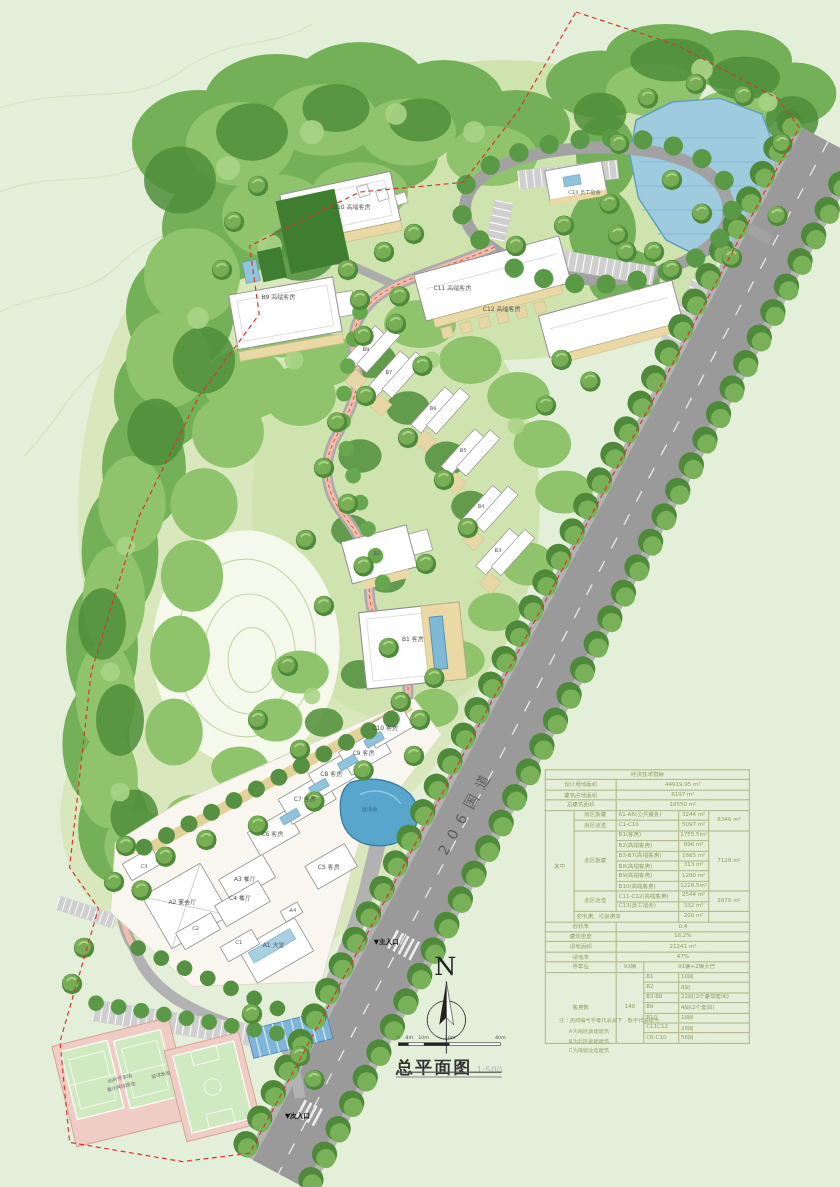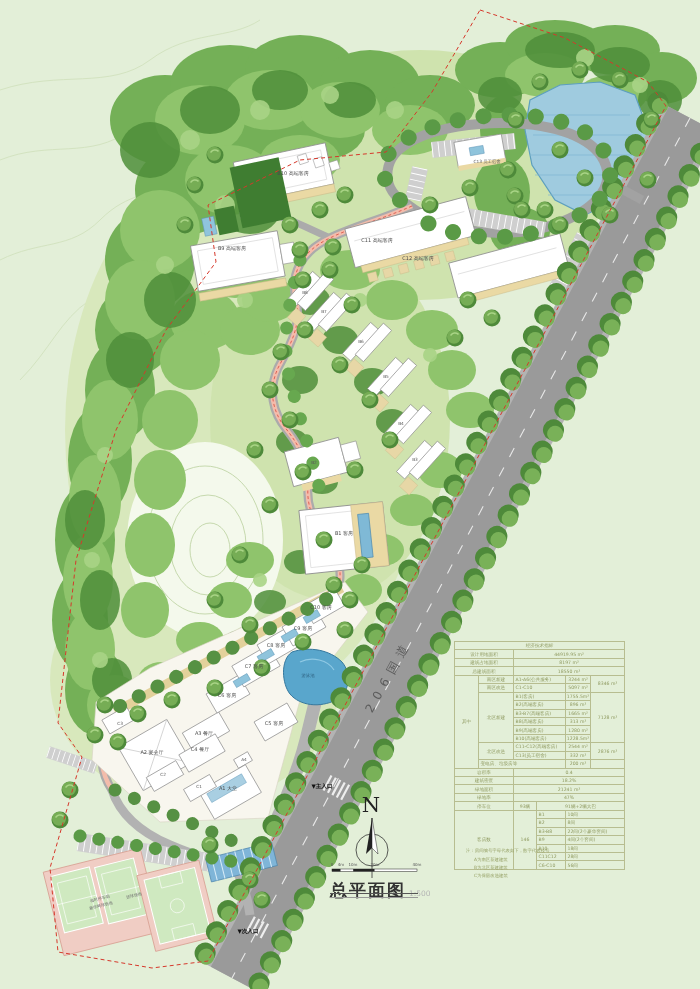--- a/index.html
+++ b/index.html
@@ -8,21 +8,21 @@
   #plan-svg{position:absolute;left:0;top:0;z-index:1;}
   .lbl{position:absolute;z-index:6;transform:translate(-50%,-50%);font-size:5px;line-height:1.1;
        color:#4c4c4c;white-space:nowrap;}
   .lbl-sm{font-size:4.3px;color:#5a5a5a;}
   .lbl-xs{font-size:4px;color:#6e6e6e;}
   .ent{font-size:5.6px;font-weight:bold;color:#111;}
   .road-lbl{font-size:12px;letter-spacing:7px;color:#5c5c5c;}
   .north-n{font-family:"DejaVu Serif",serif;font-size:21px;color:#222;}
   .tick{position:absolute;z-index:6;transform:translate(-50%,0);font-size:4px;color:#555;}
   .titleline{position:absolute;z-index:6;left:330px;top:879px;}
-  .titleline .t1{font-size:17px;font-weight:bold;color:#333;letter-spacing:2px;}
+  .titleline .t1{font-size:14px;font-weight:bold;color:#333;letter-spacing:2px;}
   .titleline .t2{font-size:7.5px;color:#b5b5b5;margin-left:3px;}
   .rule2{position:absolute;z-index:6;left:330px;top:893px;width:88px;height:3px;
          border-top:1.6px solid #555;border-bottom:0.6px solid #999;}
   .indicator-table{position:absolute;z-index:5;left:454px;top:641px;width:170px;
        border-collapse:collapse;table-layout:fixed;font-size:4.6px;color:#8f9a60;}
   .indicator-table td{border:0.55px solid #b7bd90;padding:0;height:7.45px;text-align:center;
        overflow:hidden;white-space:nowrap;}
   .indicator-table td.ln{text-align:left;padding-left:1.5px;}
   .note{position:absolute;z-index:6;font-size:4.4px;color:#97a266;white-space:nowrap;}
 </style>

